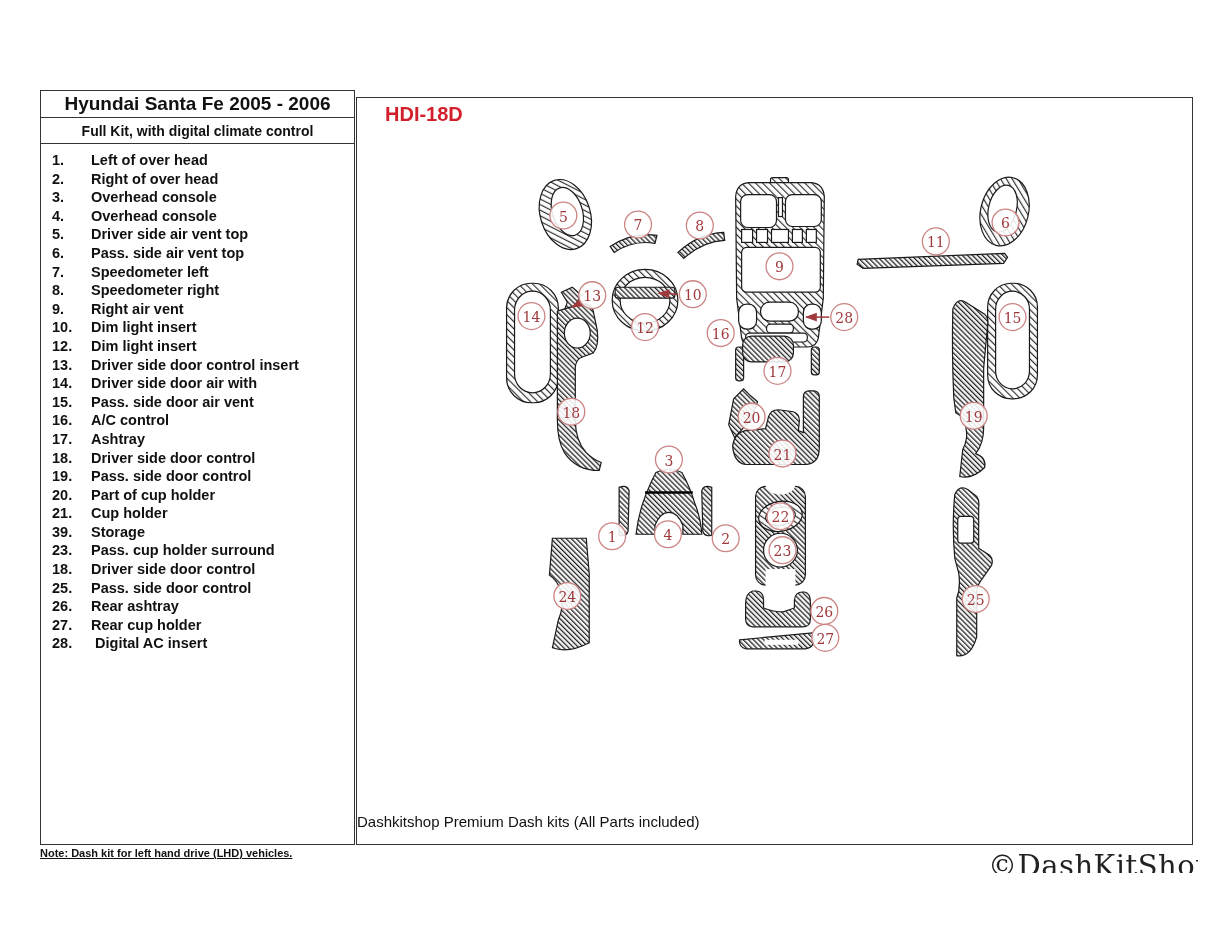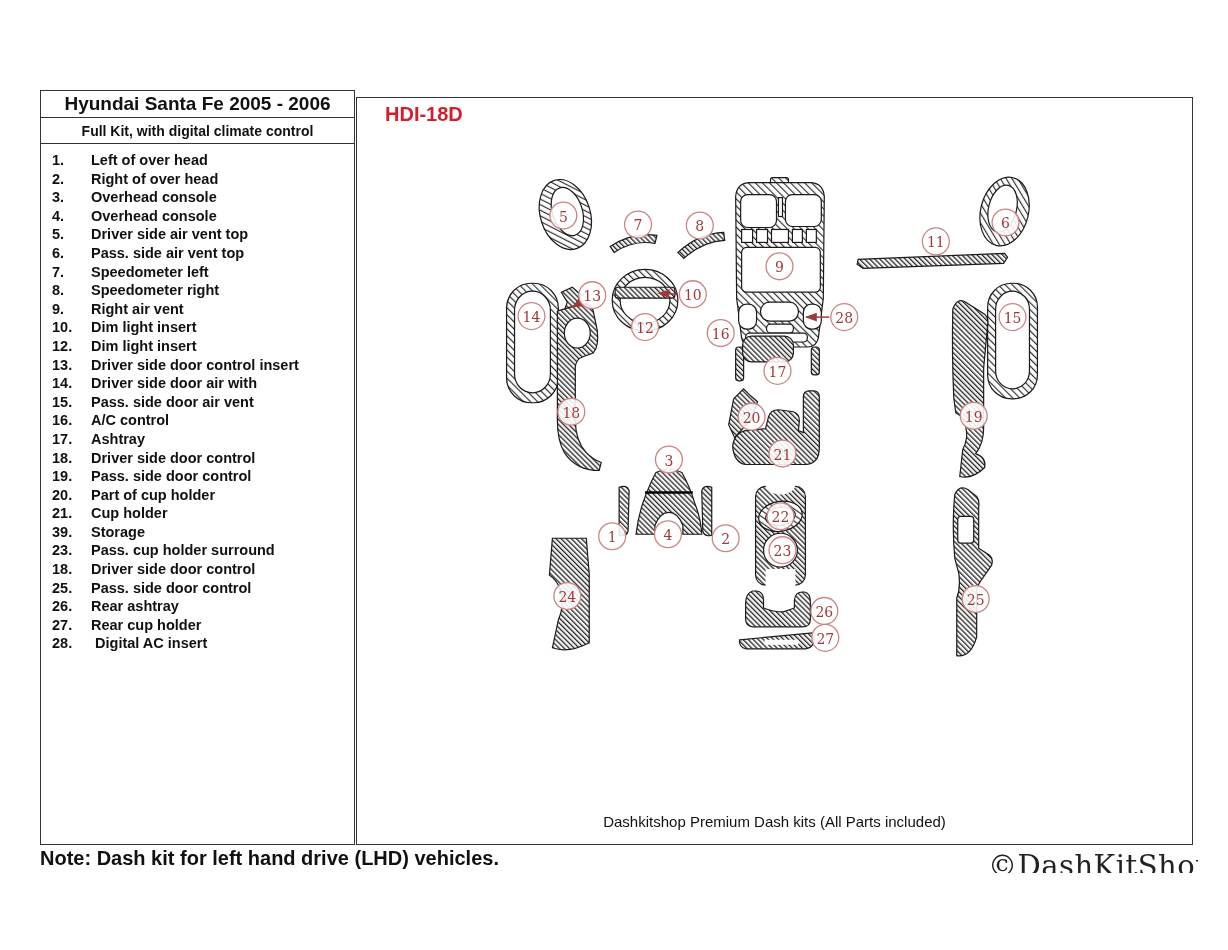--- a/index.html
+++ b/index.html
@@ -38,21 +38,21 @@
   
   .diagram-panel {
     position:absolute; left:356px; top:97px; width:837px; height:748px;
     border:1.5px solid #333; box-sizing:border-box; background:#fff;
   }
   .product-code {
     position:absolute; left:20px; top:5px;
     font-size:20px; font-weight:bold; color:var(--accent-red,#d21f2b);margin-left:8px;
   }
   .diagram-caption {
-    position:absolute; left:0; right:0; bottom:14px; text-align:center;
+    position:absolute; left:0; right:0; bottom:14px; text-align:left;
     font-size:15px; font-weight:normal; color:#111;
   }
   .diagram-svg { position:absolute; left:0; top:0; }
 
   .p1 { fill:url(#h1); stroke:#1a1a1a; stroke-width:1.2; }
   .p2 { fill:url(#h2); stroke:#1a1a1a; stroke-width:1.2; }
   .w  { fill:#ffffff; stroke:#1a1a1a; stroke-width:1.2; }
   .wn { fill:#ffffff; stroke:none; }
   .divline { stroke:#000; stroke-width:2.5; }
 
@@ -63,21 +63,21 @@
   #callouts text {
     fill:var(--callout-red,#a0393c);
     font-family:"DejaVu Serif", serif; font-size:14px;
     text-anchor:middle; dominant-baseline:central;
   }
   #arrows line { stroke:var(--callout-red,#a0393c); stroke-width:1.5; }
 
   
   .note {
     position:absolute; left:40px; top:847px;
-    font-size:20px; font-weight:bold;
+    font-size:11px; font-weight:bold;text-decoration:underline;
   }
   .watermark {
     position:absolute; left:988px; top:851px; width:210px; height:22px;
     overflow:hidden; font-family:"DejaVu Serif", serif; font-size:29px;
     color:#222; letter-spacing:0.5px; line-height:30px;
   }
 </style>
 </head>
 <body style="--accent-red: #d21f2b; --callout-red: #a0393c; --callout-stroke: #cc8484;">
 

